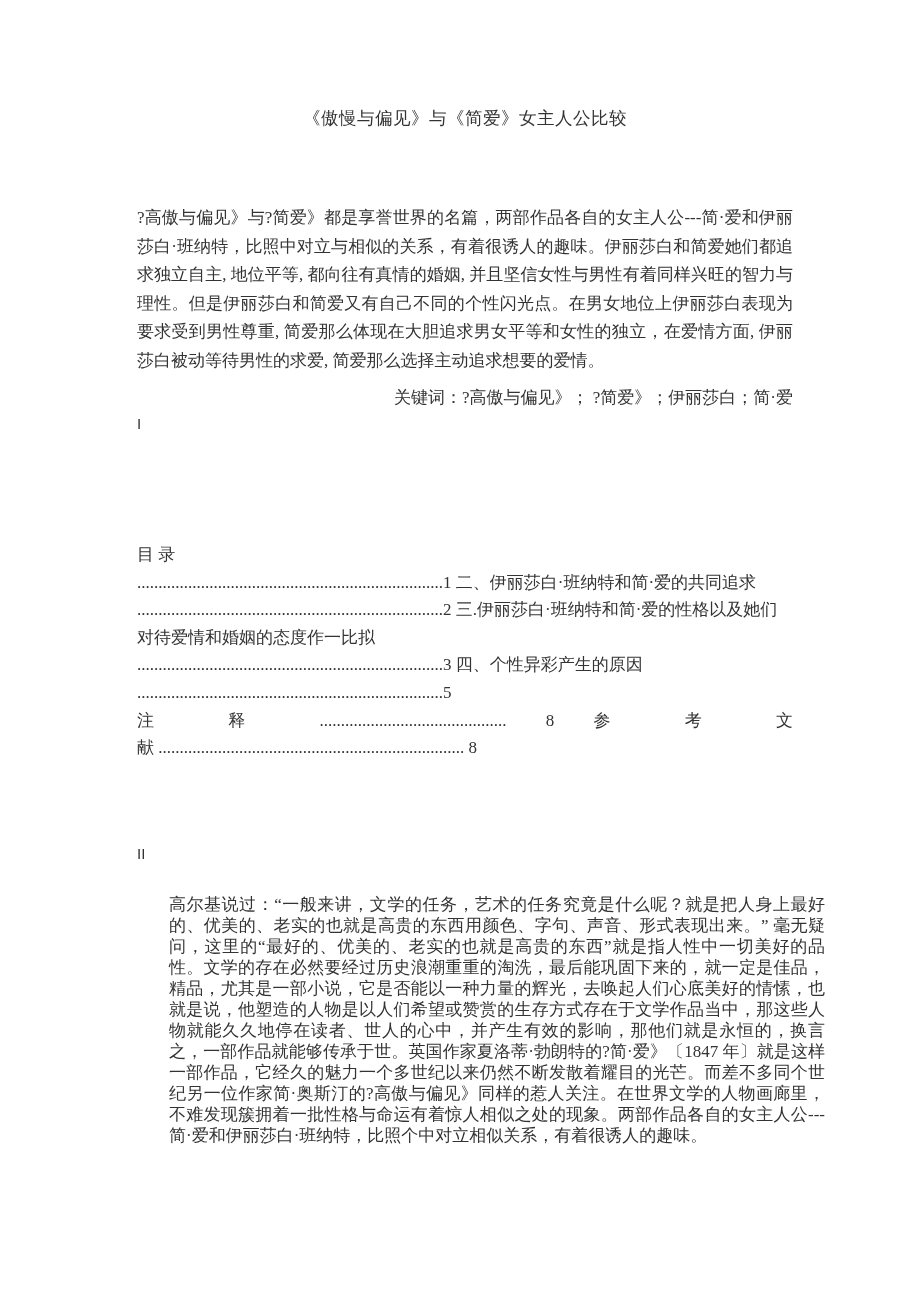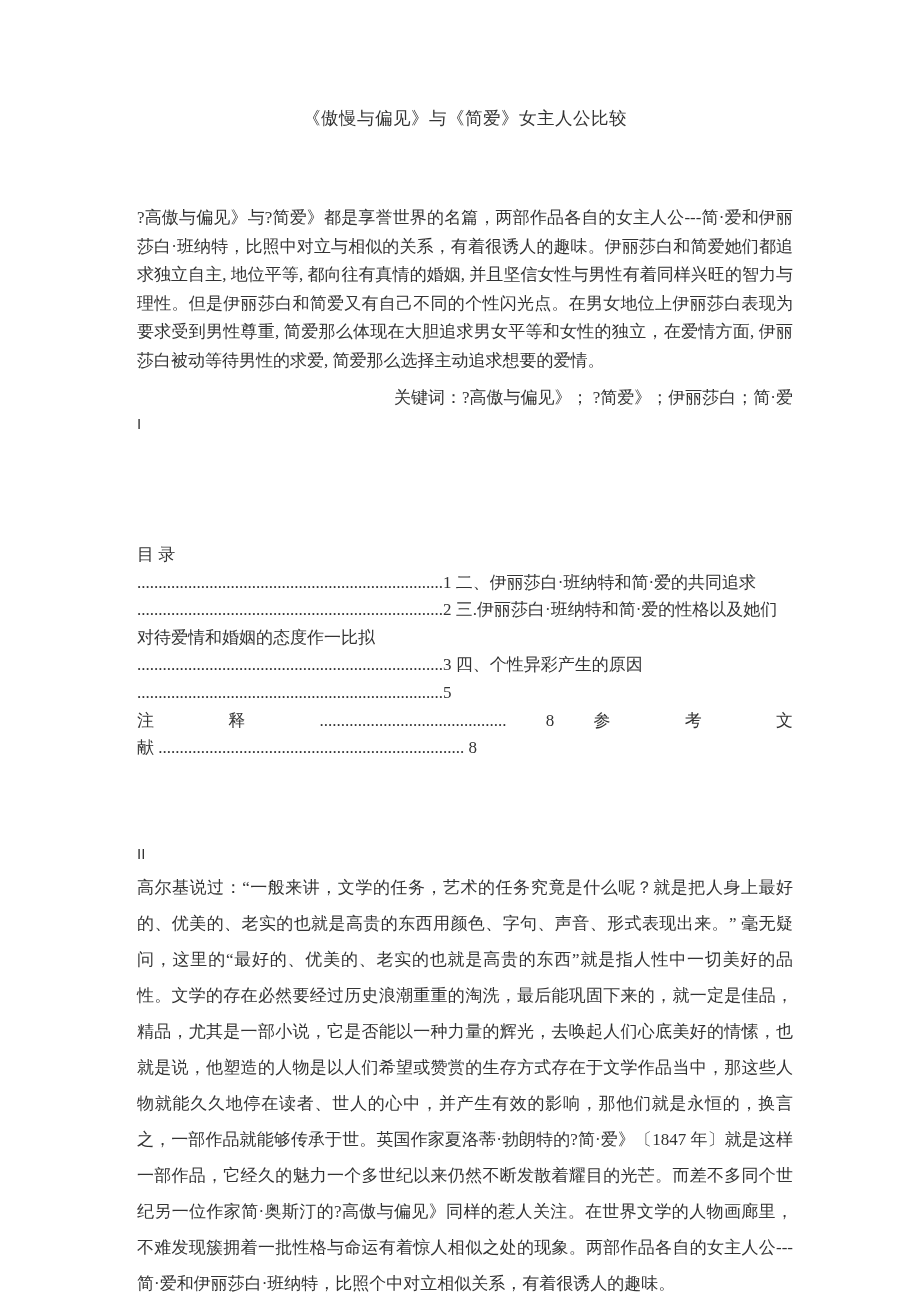--- a/index.html
+++ b/index.html
@@ -53,23 +53,24 @@
     text-align: justify;
     text-align-last: justify;
   }
   .marker-ii {
     top: 800px;
     font-size: 15px;
     font-family: "Liberation Sans", "DejaVu Sans", sans-serif;
     margin-top: 45px;
   }
   .body-para {
-    top: 870px;
-    line-height: 36px;
+    top: 894px;
+    line-height: 21px;
     text-align: justify;
+    margin-left: 32px;
   }
 </style>
 </head>
 <body>
 
 <div class="page">
 
   <div class="block doc-title">《傲慢与偏见》与《简爱》女主人公比较</div>
 
 

